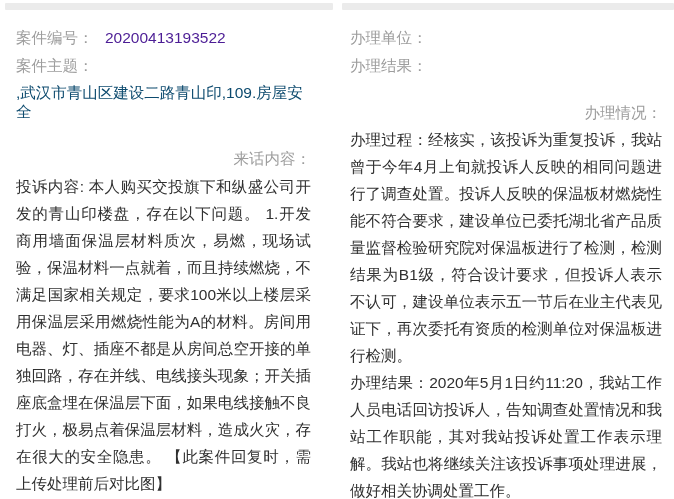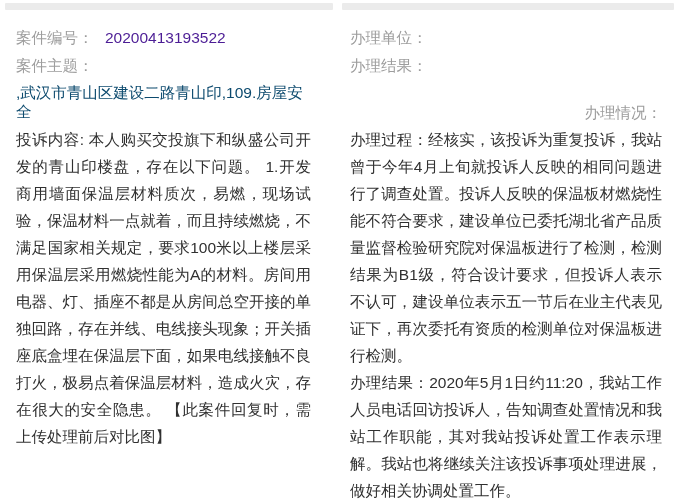--- a/index.html
+++ b/index.html
@@ -86,20 +86,21 @@
 
     <div class="row mt-first">
       <span class="label lbl-left">案件编号：</span>
       <span class="value">20200413193522</span>
     </div>
 
     <span class="label block-label mt-section">案件主题：</span>
     <div class="subject-value">,武汉市青山区建设二路青山印,109.房屋安全</div>
 
 
+    <span class="label block-label mt-label">来话内容：</span>
     <div class="para mt-para-l">投诉内容: 本人购买交投旗下和纵盛公司开发的青山印楼盘，存在以下问题。 1.开发商用墙面保温层材料质次，易燃，现场试验，保温材料一点就着，而且持续燃烧，不满足国家相关规定，要求100米以上楼层采用保温层采用燃烧性能为A的材料。房间用电器、灯、插座不都是从房间总空开接的单独回路，存在并线、电线接头现象；开关插座底盒埋在保温层下面，如果电线接触不良打火，极易点着保温层材料，造成火灾，存在很大的安全隐患。 【此案件回复时，需上传处理前后对比图】</div>
   </div>
 
   <div class="col col-right">
     <div class="divider divider-right"></div>
 
     <div class="row mt-first">
       <span class="label lbl-right">办理单位：</span>
     </div>
 

